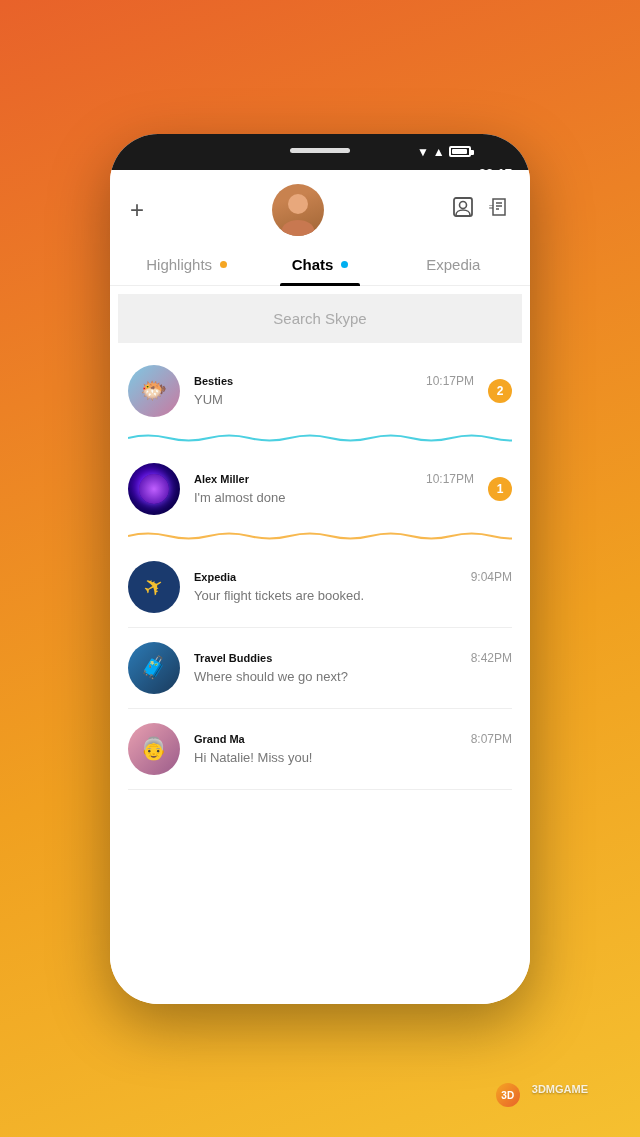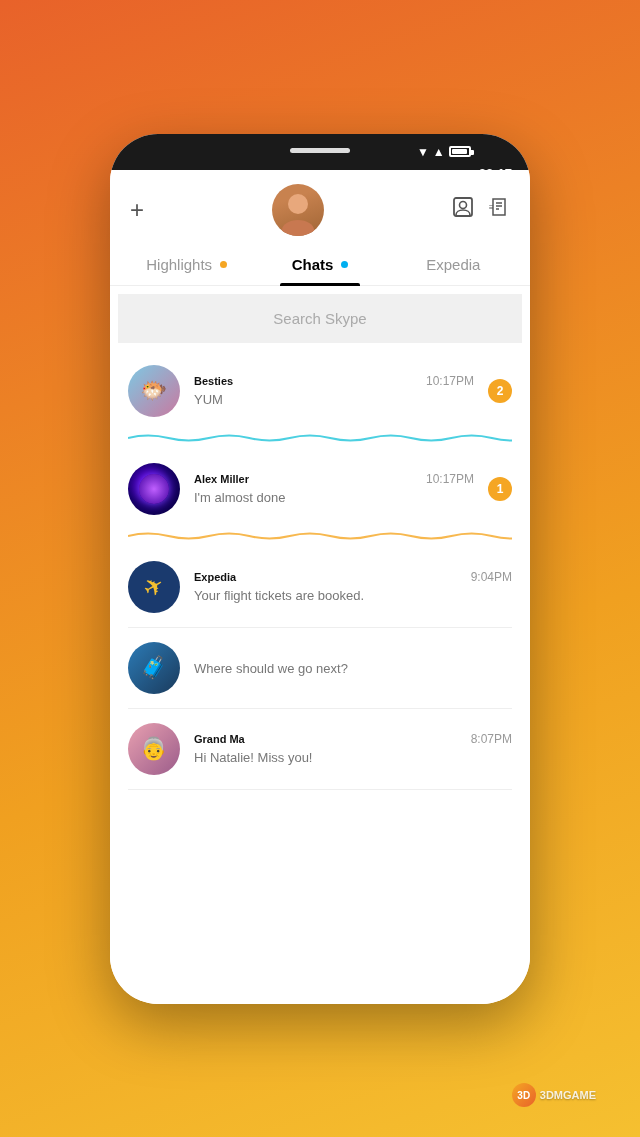--- a/index.html
+++ b/index.html
@@ -522,20 +522,24 @@
     </div>
     <div class="divider-line"></div>
 
     <div class="chat-item">
       <div class="chat-avatar">
         <div class="avatar-travel">
           <span class="travel-art">🧳</span>
         </div>
       </div>
       <div class="chat-body">
+        <div class="chat-name-row">
+          <span class="chat-name">Travel Buddies</span>
+          <span class="chat-time">8:42PM</span>
+        </div>
         <span class="chat-preview">Where should we go next?</span>
       </div>
     </div>
     <div class="divider-line"></div>
 
     <div class="chat-item">
       <div class="chat-avatar">
         <div class="avatar-grandma">
           <span class="grandma-art">👵</span>
         </div>
@@ -546,18 +550,18 @@
           <span class="chat-time">8:07PM</span>
         </div>
         <span class="chat-preview">Hi Natalie! Miss you!</span>
       </div>
     </div>
     <div class="divider-line"></div>
 
   </div>
 </div>
 
-<div style="position:absolute;bottom:30px;right:44px;display:flex;align-items:center;gap:4px;">
+<div style="position:absolute;bottom:30px;right:52px;display:flex;gap:12px;">
   <div style="width:24px;height:24px;background:linear-gradient(135deg,#f5a623,#e8622a);border-radius:50%;display:flex;align-items:center;justify-content:center;">
     <span style="font-size:10px;color:white;font-weight:bold;">3D</span>
   </div>
   <span style="font-size:11px;color:rgba(255,255,255,0.85);font-weight:700;text-shadow:0 1px 2px rgba(0,0,0,0.3);">3DMGAME</span>
 </div>
 
 </body></html>

